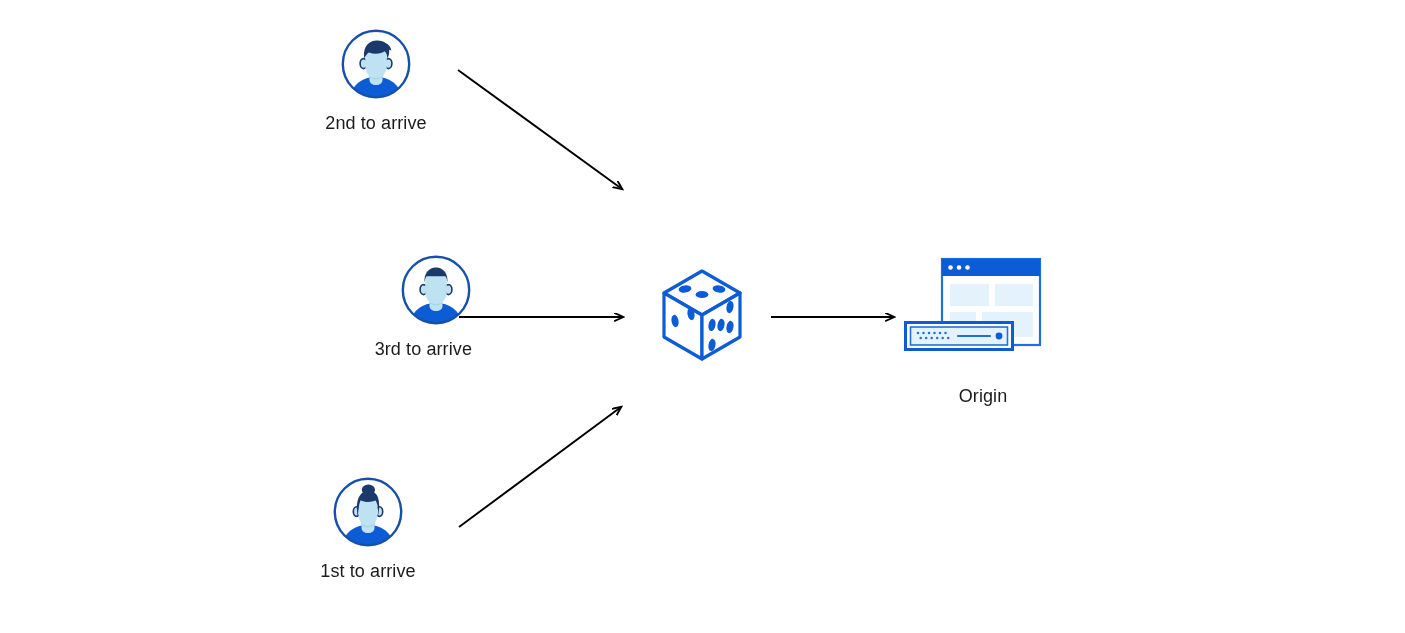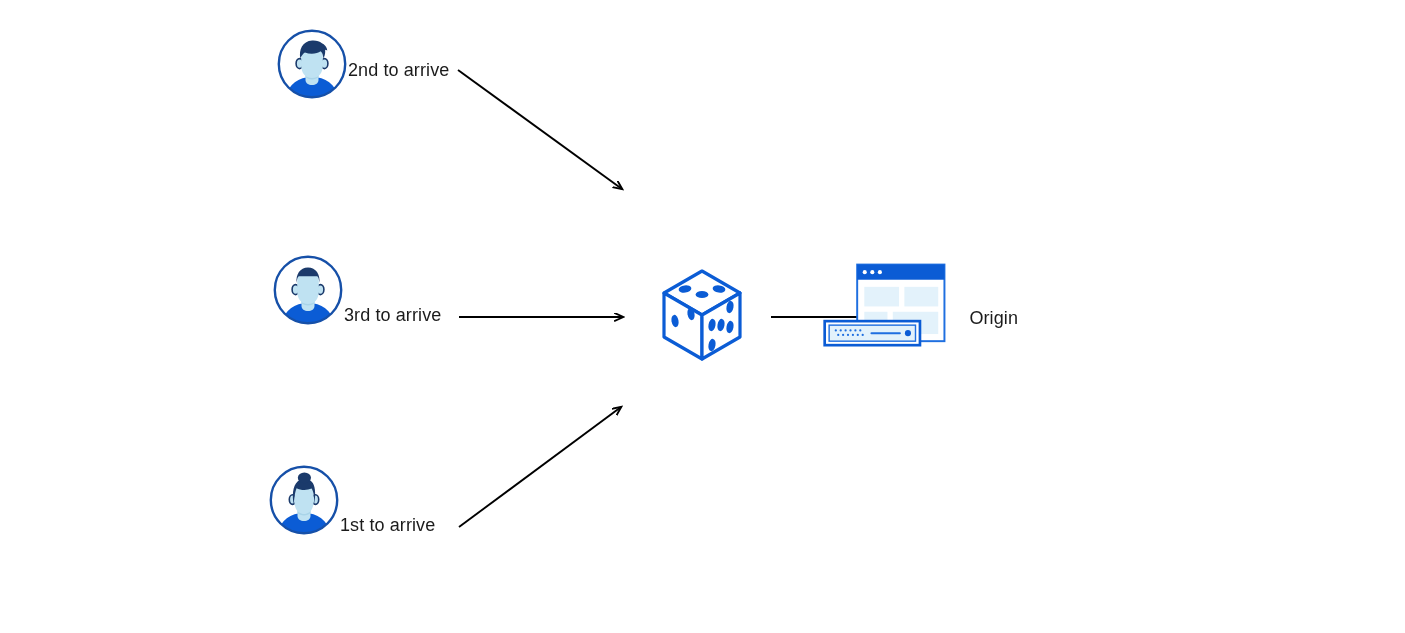--- a/index.html
+++ b/index.html
@@ -19,39 +19,39 @@
   #diagram-canvas {
     position: absolute;
     left: 0;
     top: 0;
     width: 1405px;
     height: 633px;
   }
   .node {
     position: absolute;
     display: flex;
-    flex-direction: row;
+    flex-direction: column;
     align-items: center;
   }
   .node-label {
     font-size: 18px;
     line-height: 22px;
     color: #1b1b1b;
     white-space: nowrap;
     letter-spacing: 0.1px;
   }
   .avatar-node { width: 200px; }
   .avatar-node .node-label { margin-top: 12px; }
 
   .client-2nd { left: 276px; top: 28px; }
   .client-3rd { left: 272px; top: 254px; align-items: flex-end; }
-  .client-1st { left: 268px; top: 464px; align-items: flex-end; }
+  .client-1st { left: 268px; top: 476px; }
 
   .dice-node { left: 652px; top: 263px; width: 100px; }
-  .origin-node { left: 818px; top: 251px; width: 200px; }
+  .origin-node { left: 883px; top: 251px; width: 200px; }
   .origin-node .node-label { margin-top: 16px; }
 
   .icon-svg { display: block; }
   .arrow-layer {
     position: absolute;
     left: 0; top: 0;
     width: 1405px;
     height: 633px;
     pointer-events: none;
   }

